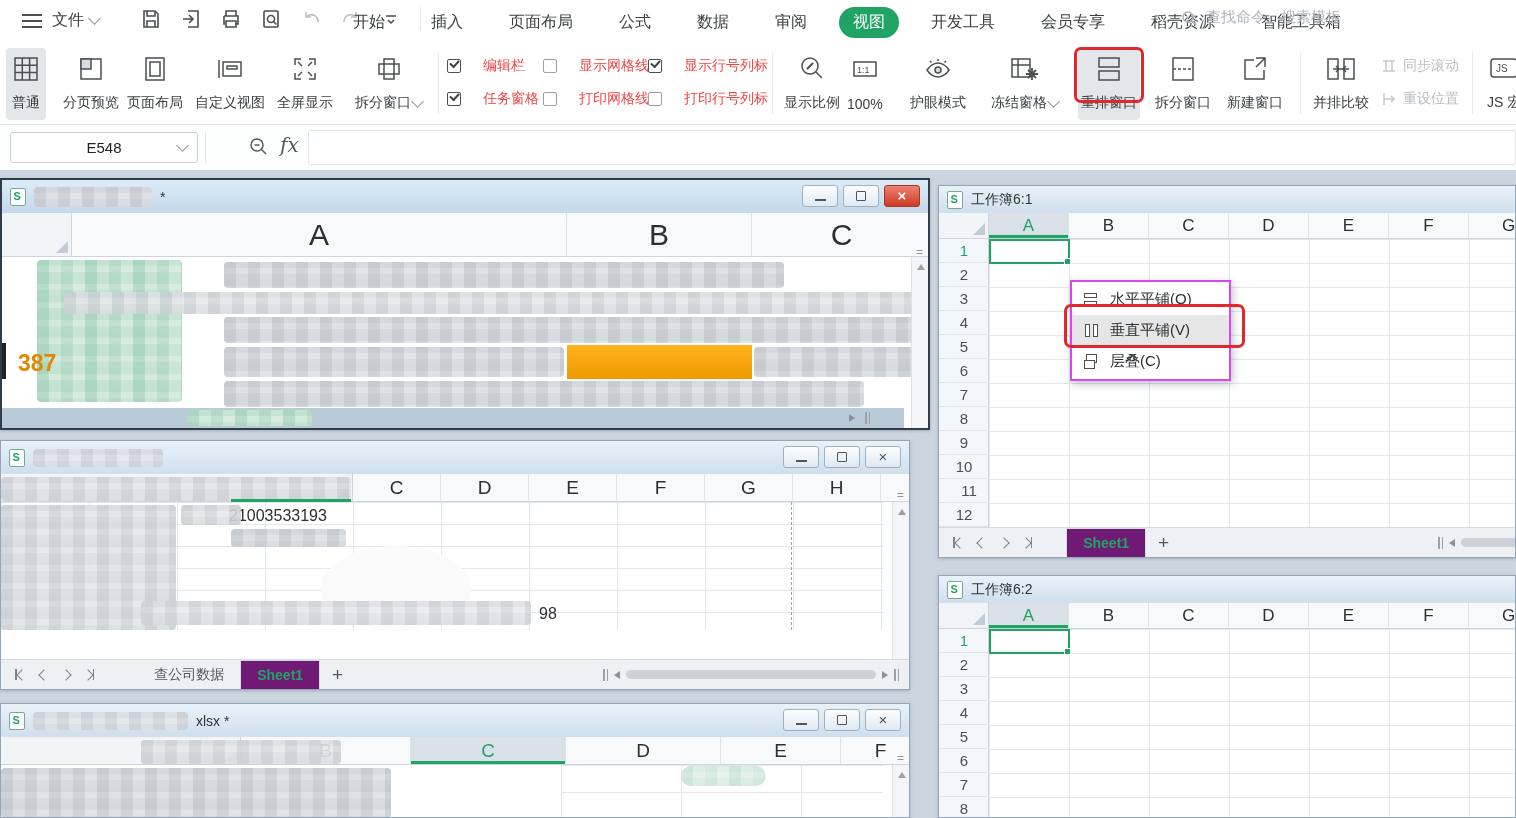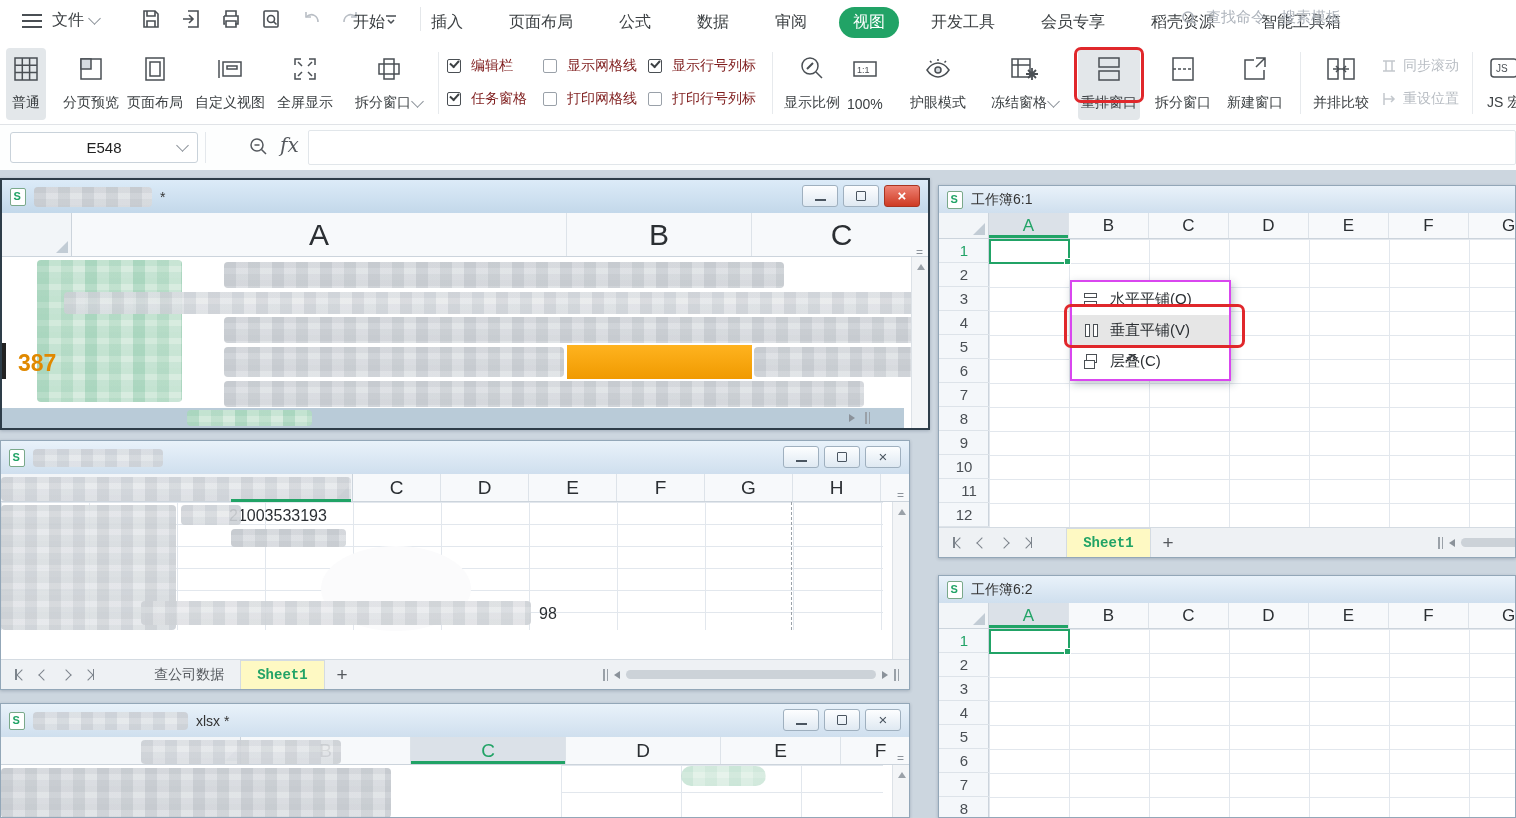--- a/index.html
+++ b/index.html
@@ -28,21 +28,21 @@
   .search { position:absolute; left:1180px; top:8px; display:flex; align-items:center; gap:8px; color:#aeb4bc; font-size:15px; }
   .search svg { stroke:#aeb4bc; fill:none; stroke-width:1.6; }
 
   
   .ribbon { position:absolute; left:0; top:44px; width:1516px; height:81px; background:#fff; border-bottom:1px solid #e0e3e7; }
   .vsep { position:absolute; top:8px; width:1px; height:62px; background:#e7eaed; }
   .vbtn { position:absolute; top:4px; height:72px; display:flex; flex-direction:column; align-items:center; justify-content:space-between; padding:6px 5px 8px; border-radius:4px; font-size:14px; color:#3c4043; white-space:nowrap; }
   .vbtn.active { background:#e3e7ea; }
   .vbtn svg { stroke:#4a4f54; fill:none; stroke-width:1.5; }
   .vbtn .lbl { display:flex; align-items:center; gap:2px; }
-  .chk-row { position:absolute; display:flex; align-items:center; gap:10px; font-size:14px; color:#7f1d1d; white-space:nowrap; }
+  .chk-row { position:absolute; display:flex; align-items:center; gap:22px; font-size:14px; color:#ef4444; white-space:nowrap; }
   .cbox { width:14px; height:14px; border:1.5px solid #9aa1a9; border-radius:2px; background:#fff; position:relative; }
   .chk-row.on .cbox { border-color:#4a4f54; }
   .chk-row.on .cbox:after { content:""; position:absolute; left:2px; top:0px; width:7px; height:4px; border-left:2px solid #3c4043; border-bottom:2px solid #3c4043; transform:rotate(-48deg); }
   .graybtn { color:#b8bdc3 !important; }
   .graybtn svg { stroke:#c3c8cd !important; }
   .small2 { position:absolute; display:flex; align-items:center; gap:5px; font-size:14px; white-space:nowrap; }
   .redbox { position:absolute; border:3px solid #e0272b; border-radius:7px; pointer-events:none; z-index:60; }
 
   
   .fbar { position:absolute; left:0; top:125px; width:1516px; height:45px; background:#fdfefe; display:flex; align-items:center; }
@@ -77,21 +77,21 @@
     background-image:linear-gradient(to right, #e2e7ed 1px, transparent 1px), linear-gradient(to bottom, #e2e7ed 1px, transparent 1px); }
   .selcell { position:absolute; border:2px solid #21a366; background:transparent; }
   .selcell:after { content:""; position:absolute; right:-3px; bottom:-3px; width:5px; height:5px; background:#21a366; border:1px solid #fff; }
   .sheetbar { position:absolute; left:0; right:0; bottom:0; height:30px; background:#eef1f4; border-top:1px solid #d4dbe2; display:flex; align-items:center; font-size:14px; }
   .navarrows { display:flex; align-items:center; gap:14px; padding:0 14px; }
   .chev { width:8px; height:8px; border-left:1.6px solid #7d848c; border-bottom:1.6px solid #7d848c; display:inline-block; }
   .chev.l { transform:rotate(45deg); } .chev.r { transform:rotate(225deg); }
   .navstop { display:flex; align-items:center; gap:1px; }
   .navbar-line { width:1.6px; height:11px; background:#7d848c; display:inline-block; }
   .stab { padding:5px 16px; color:#55595e; white-space:nowrap; }
-  .stab.active { background:#fef9c3; color:#21a366; font-weight:bold; border:1px solid #d4dbe2; border-bottom:none;font-family:Liberation Mono, monospace; }
+  .stab.active { background:#701a75; color:#21a366; font-weight:bold; border:1px solid #d4dbe2; border-bottom:none; }
   .plus { font-size:19px; color:#55595e; padding:0 12px; font-weight:300; }
   .hscroll { display:flex; align-items:center; gap:6px; }
   .dbar { display:inline-flex; gap:2px; }
   .dbar i { width:1.5px; height:12px; background:#9aa1a8; }
   .tri-l { width:0; height:0; border-top:4px solid transparent; border-bottom:4px solid transparent; border-right:6px solid #8b929a; }
   .tri-r { width:0; height:0; border-top:4px solid transparent; border-bottom:4px solid transparent; border-left:6px solid #8b929a; }
   .thumb { height:9px; background:#ccd2d8; border-radius:5px; }
   .vscroll { position:absolute; width:17px; background:#f3f5f7; border-left:1px solid #dde2e7; }
   .vscroll .up { position:absolute; left:5px; top:7px; width:0; height:0; border-left:4px solid transparent; border-right:4px solid transparent; border-bottom:6px solid #9aa1a8; }
   .grip { position:absolute; font-size:12px; color:#8b929a; }

